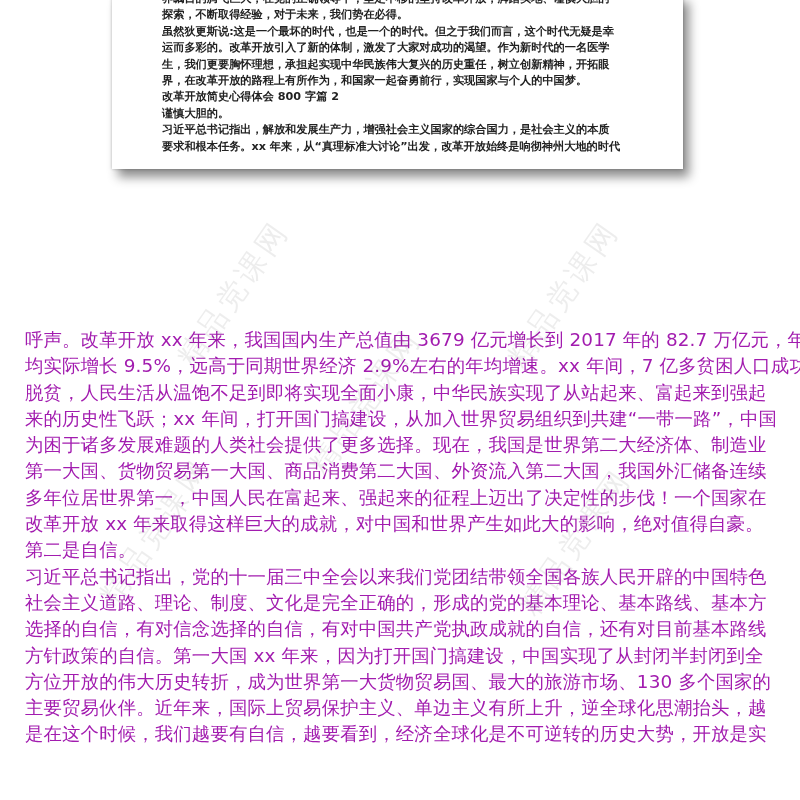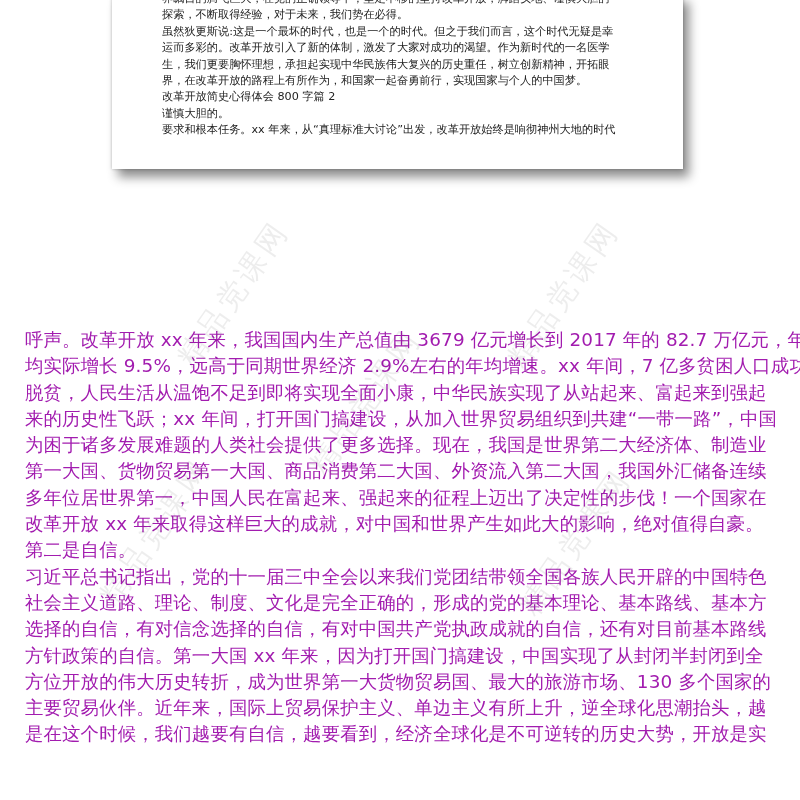--- a/index.html
+++ b/index.html
@@ -31,20 +31,21 @@
       left: 50px;
       top: 0px;
       width: 470px;
       font-size: 11.2px;
       line-height: 16.4px;
       color: #222;
     }
     .preview-line {
       white-space: nowrap;
       height: 16.4px;
+      font-weight: bold;
     }
     
     .watermark {
       position: absolute;
       font-size: 30px;
       color: rgba(0,0,0,0.07);
       transform: rotate(-55deg);
       transform-origin: left top;
       white-space: nowrap;
       letter-spacing: 4px;
@@ -73,20 +74,21 @@
 <div class="preview-card">
   <div class="preview-text">
     <div class="preview-line" style="margin-top:-3px;">界瞩目的腾飞巨大，在党的正确领导下，坚定不移的坚持改革开放，脚踏实地、谨慎大胆的</div>
     <div class="preview-line">探索，不断取得经验，对于未来，我们势在必得。</div>
     <div class="preview-line">虽然狄更斯说:这是一个最坏的时代，也是一个的时代。但之于我们而言，这个时代无疑是幸</div>
     <div class="preview-line">运而多彩的。改革开放引入了新的体制，激发了大家对成功的渴望。作为新时代的一名医学</div>
     <div class="preview-line">生，我们更要胸怀理想，承担起实现中华民族伟大复兴的历史重任，树立创新精神，开拓眼</div>
     <div class="preview-line">界，在改革开放的路程上有所作为，和国家一起奋勇前行，实现国家与个人的中国梦。</div>
     <div class="preview-line">改革开放简史心得体会 800 字篇 2</div>
     <div class="preview-line">谨慎大胆的。</div>
+    <div class="preview-line">习近平总书记指出，解放和发展生产力，增强社会主义国家的综合国力，是社会主义的本质</div>
     <div class="preview-line">要求和根本任务。xx 年来，从“真理标准大讨论”出发，改革开放始终是响彻神州大地的时代</div>
   </div>
 </div>
 
 <div class="watermark" style="left:168px; top:352px;">精品党课网</div>
 <div class="watermark" style="left:498px; top:352px;">精品党课网</div>
 <div class="watermark" style="left:300px; top:460px;">精品党课网</div>
 <div class="watermark" style="left:90px; top:590px;">精品党课网</div>
 <div class="watermark" style="left:510px; top:600px;">精品党课网</div>
 

